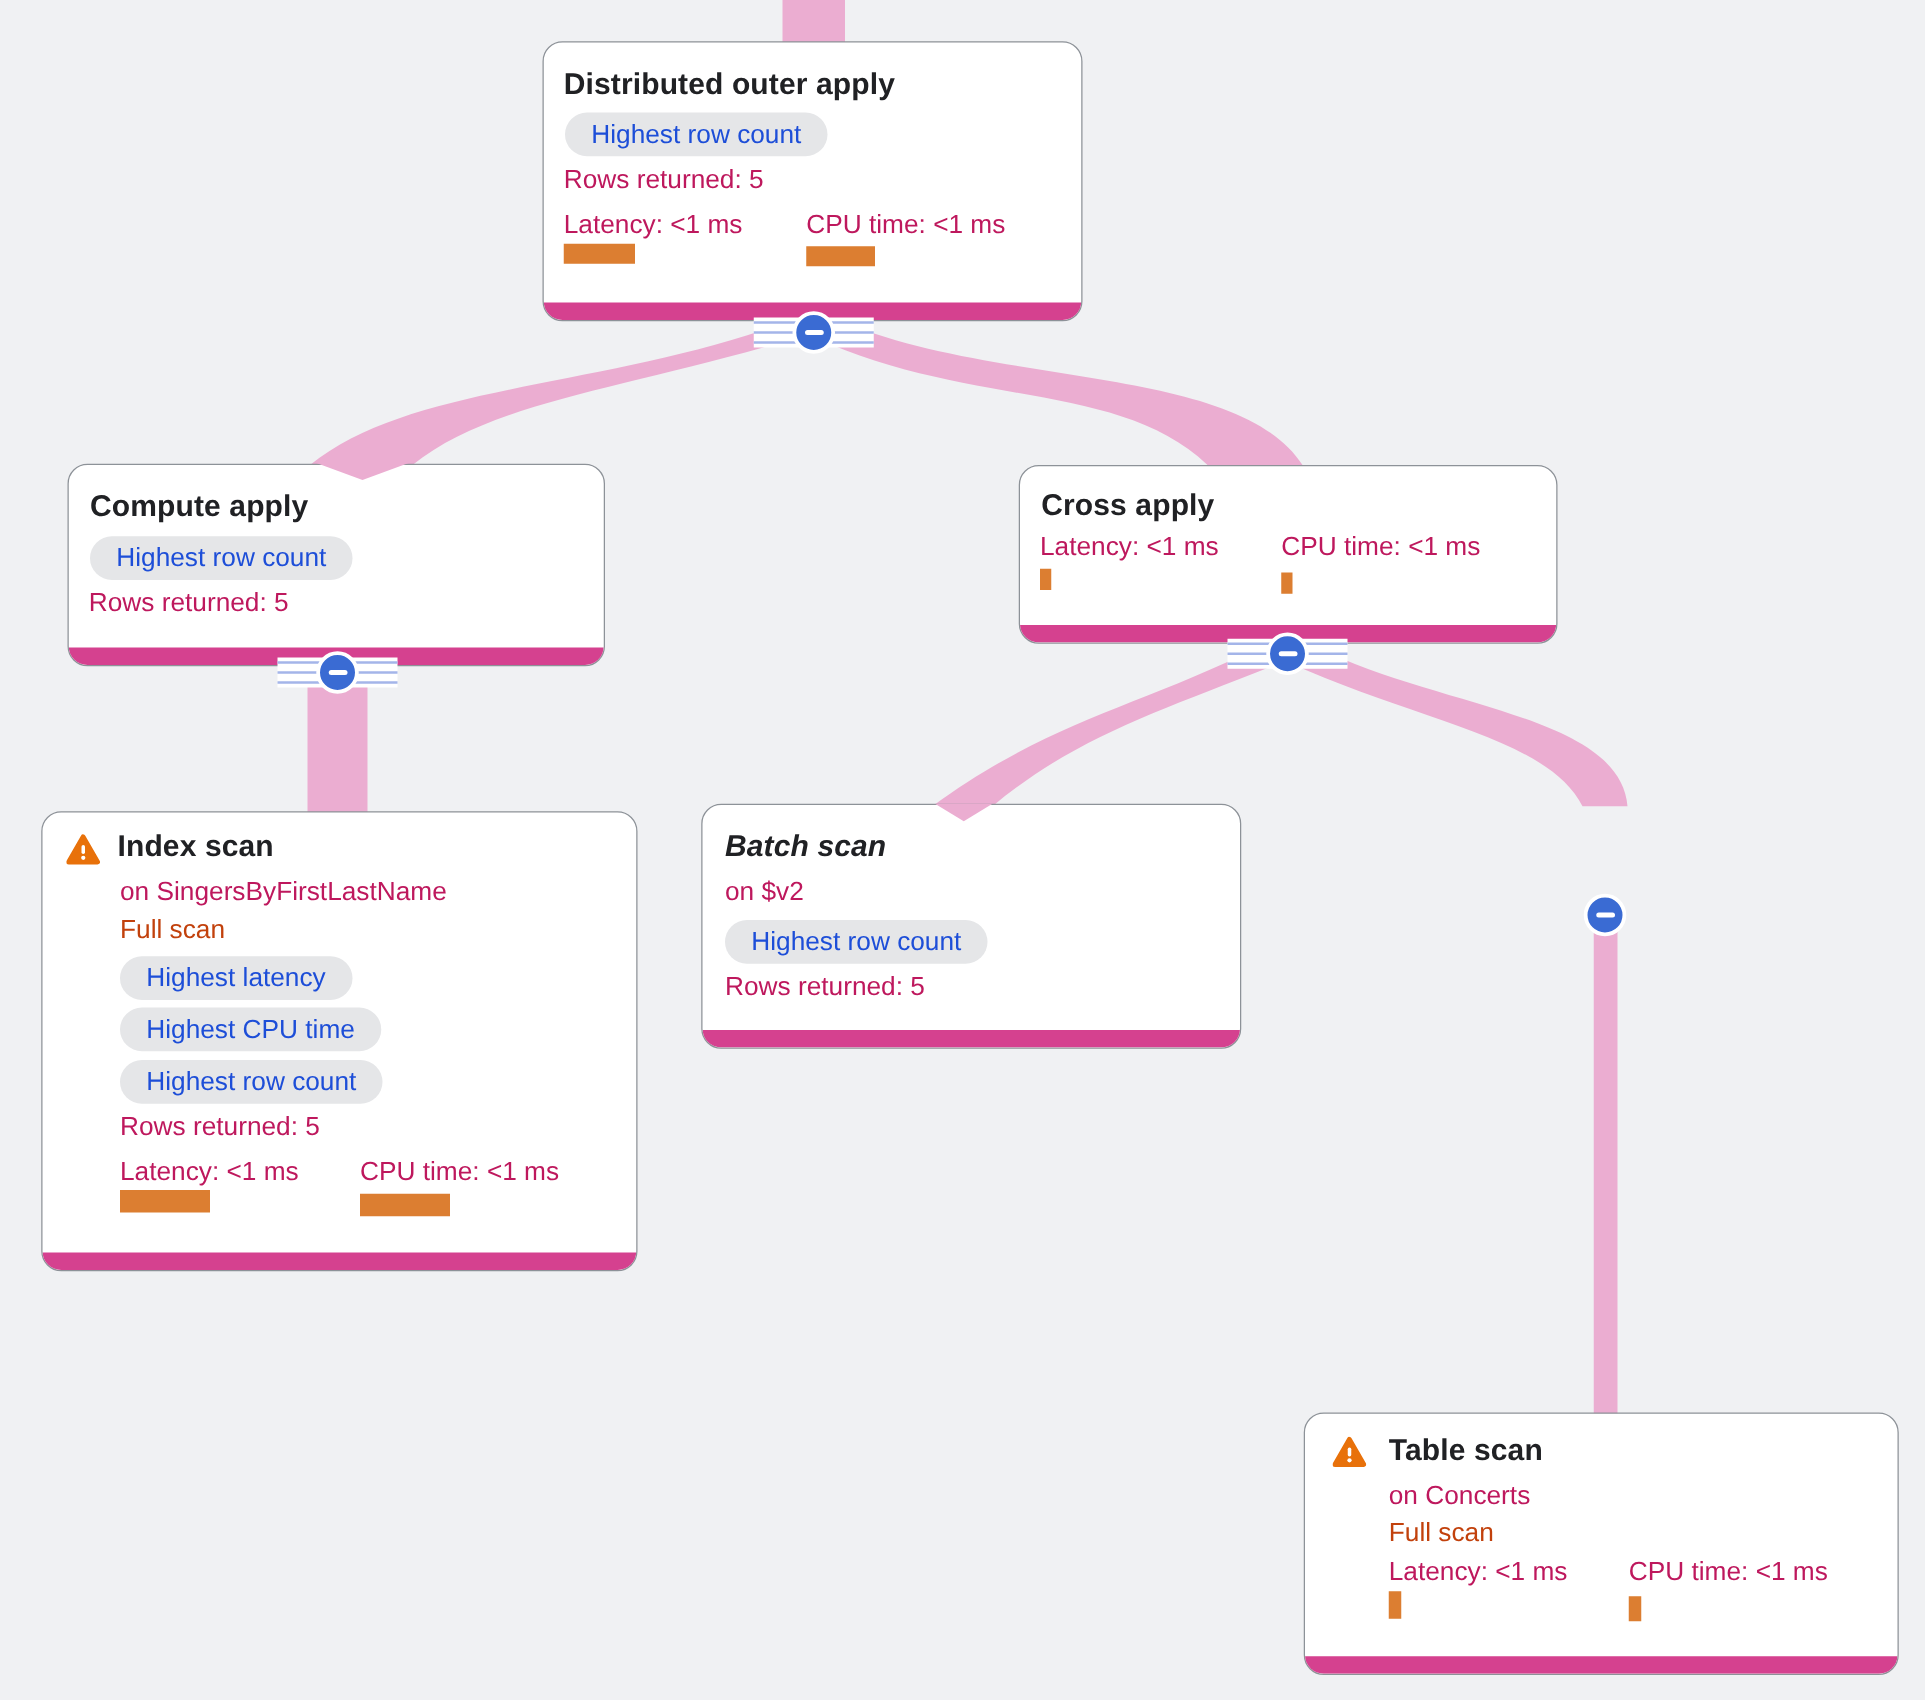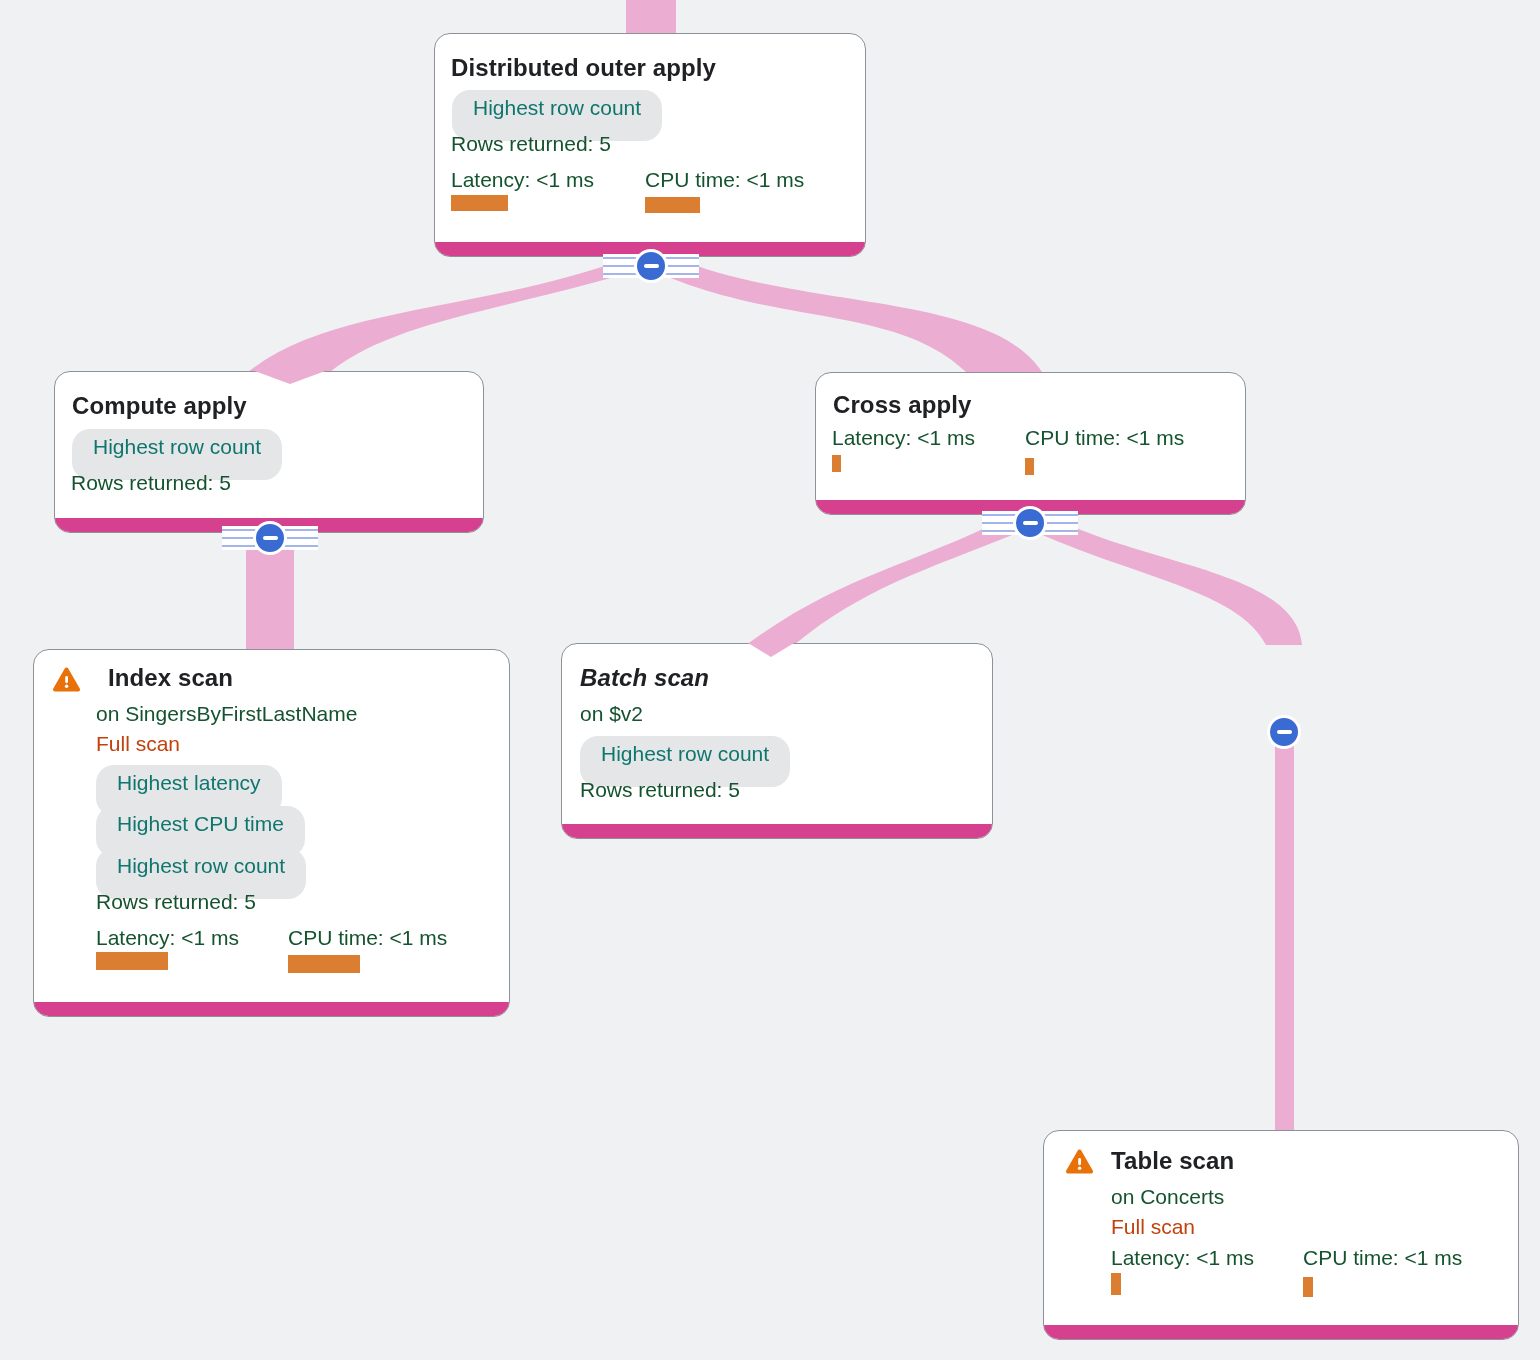--- a/index.html
+++ b/index.html
@@ -33,28 +33,28 @@
     position:absolute;left:0;right:0;bottom:0;height:14px;
     background:#d5418f;
   }
   .title{
     position:absolute;
     font-size:24px;font-weight:600;color:#202124;letter-spacing:.1px;
     white-space:nowrap;
   }
   .body-text{
     position:absolute;
-    font-size:21px;color:#14532d;white-space:nowrap;
+    font-size:21px;color:#be185d;white-space:nowrap;
   }
   .muted{color:#c2410c;}
   .badge{
     position:absolute;
     display:inline-block;
-    background:#e5e6e8;color:#0f766e;
-    font-size:21px;line-height:35px;height:51px;
+    background:#e5e6e8;color:#1d4ed8;
+    font-size:21px;line-height:35px;height:35px;
     padding:0 21px;border-radius:18px;white-space:nowrap;
   }
   .bar{
     position:absolute;
     background:#dc7e31;
   }
   .warn{
     position:absolute;width:27px;height:25px;
   }
   .stripes{
@@ -117,21 +117,21 @@
     <div class="bar" style="left:209px;top:85px;width:9px;height:17px;"></div>
     <div class="strip"></div>
   </div>
 
   <div class="card" style="left:33px;top:649px;width:477px;height:368px;">
     <svg class="warn" style="left:19px;top:17px;" viewBox="0 0 27 25">
       <polygon points="13.5,2.5 25,22.5 2,22.5" fill="#e8710a" stroke="#e8710a" stroke-width="4" stroke-linejoin="round"></polygon>
       <rect x="12.2" y="9" width="2.8" height="7.2" rx="1.4" fill="#ffffff"></rect>
       <circle cx="13.6" cy="19.2" r="1.7" fill="#ffffff"></circle>
     </svg>
-    <div class="title" style="left:74px;top:14px;text-align:center;">Index scan</div>
+    <div class="title" style="left:60px;top:14px;text-align:center;">Index scan</div>
     <div class="body-text" style="left:62px;top:52px;">on SingersByFirstLastName</div>
     <div class="body-text muted" style="left:62px;top:82px;">Full scan</div>
     <div class="badge" style="left:62px;top:115px;">Highest latency</div>
     <div class="badge" style="left:62px;top:156px;">Highest CPU time</div>
     <div class="badge" style="left:62px;top:198px;">Highest row count</div>
     <div class="body-text" style="left:62px;top:240px;">Rows returned: 5</div>
     <div class="body-text" style="left:62px;top:276px;">Latency: &lt;1 ms</div>
     <div class="body-text" style="left:254px;top:276px;">CPU time: &lt;1 ms</div>
     <div class="bar" style="left:62px;top:302px;width:72px;height:18px;"></div>
     <div class="bar" style="left:254px;top:305px;width:72px;height:18px;"></div>

